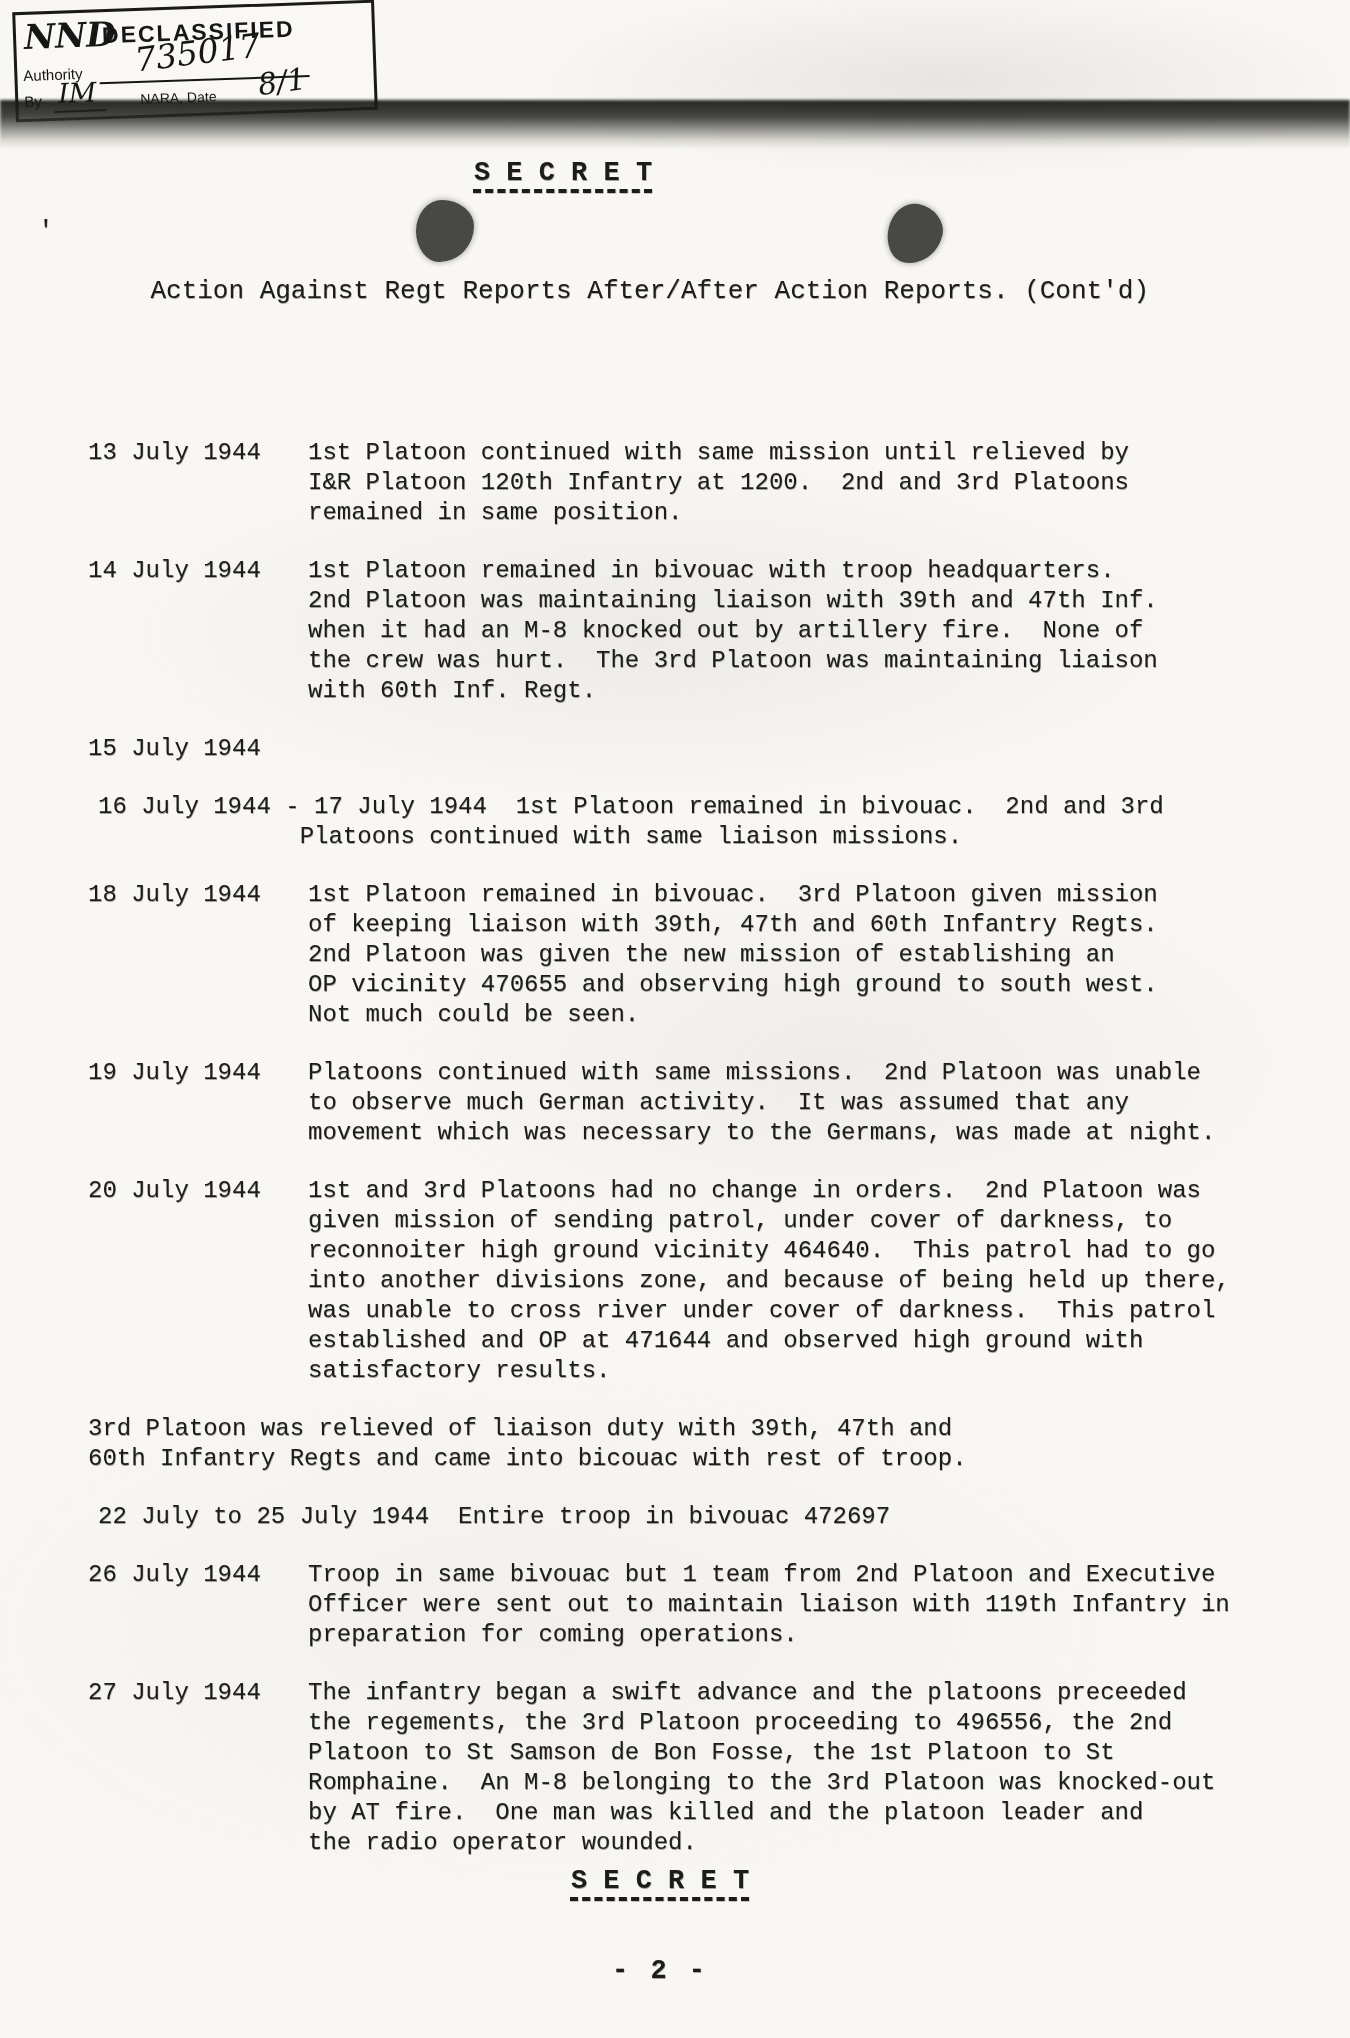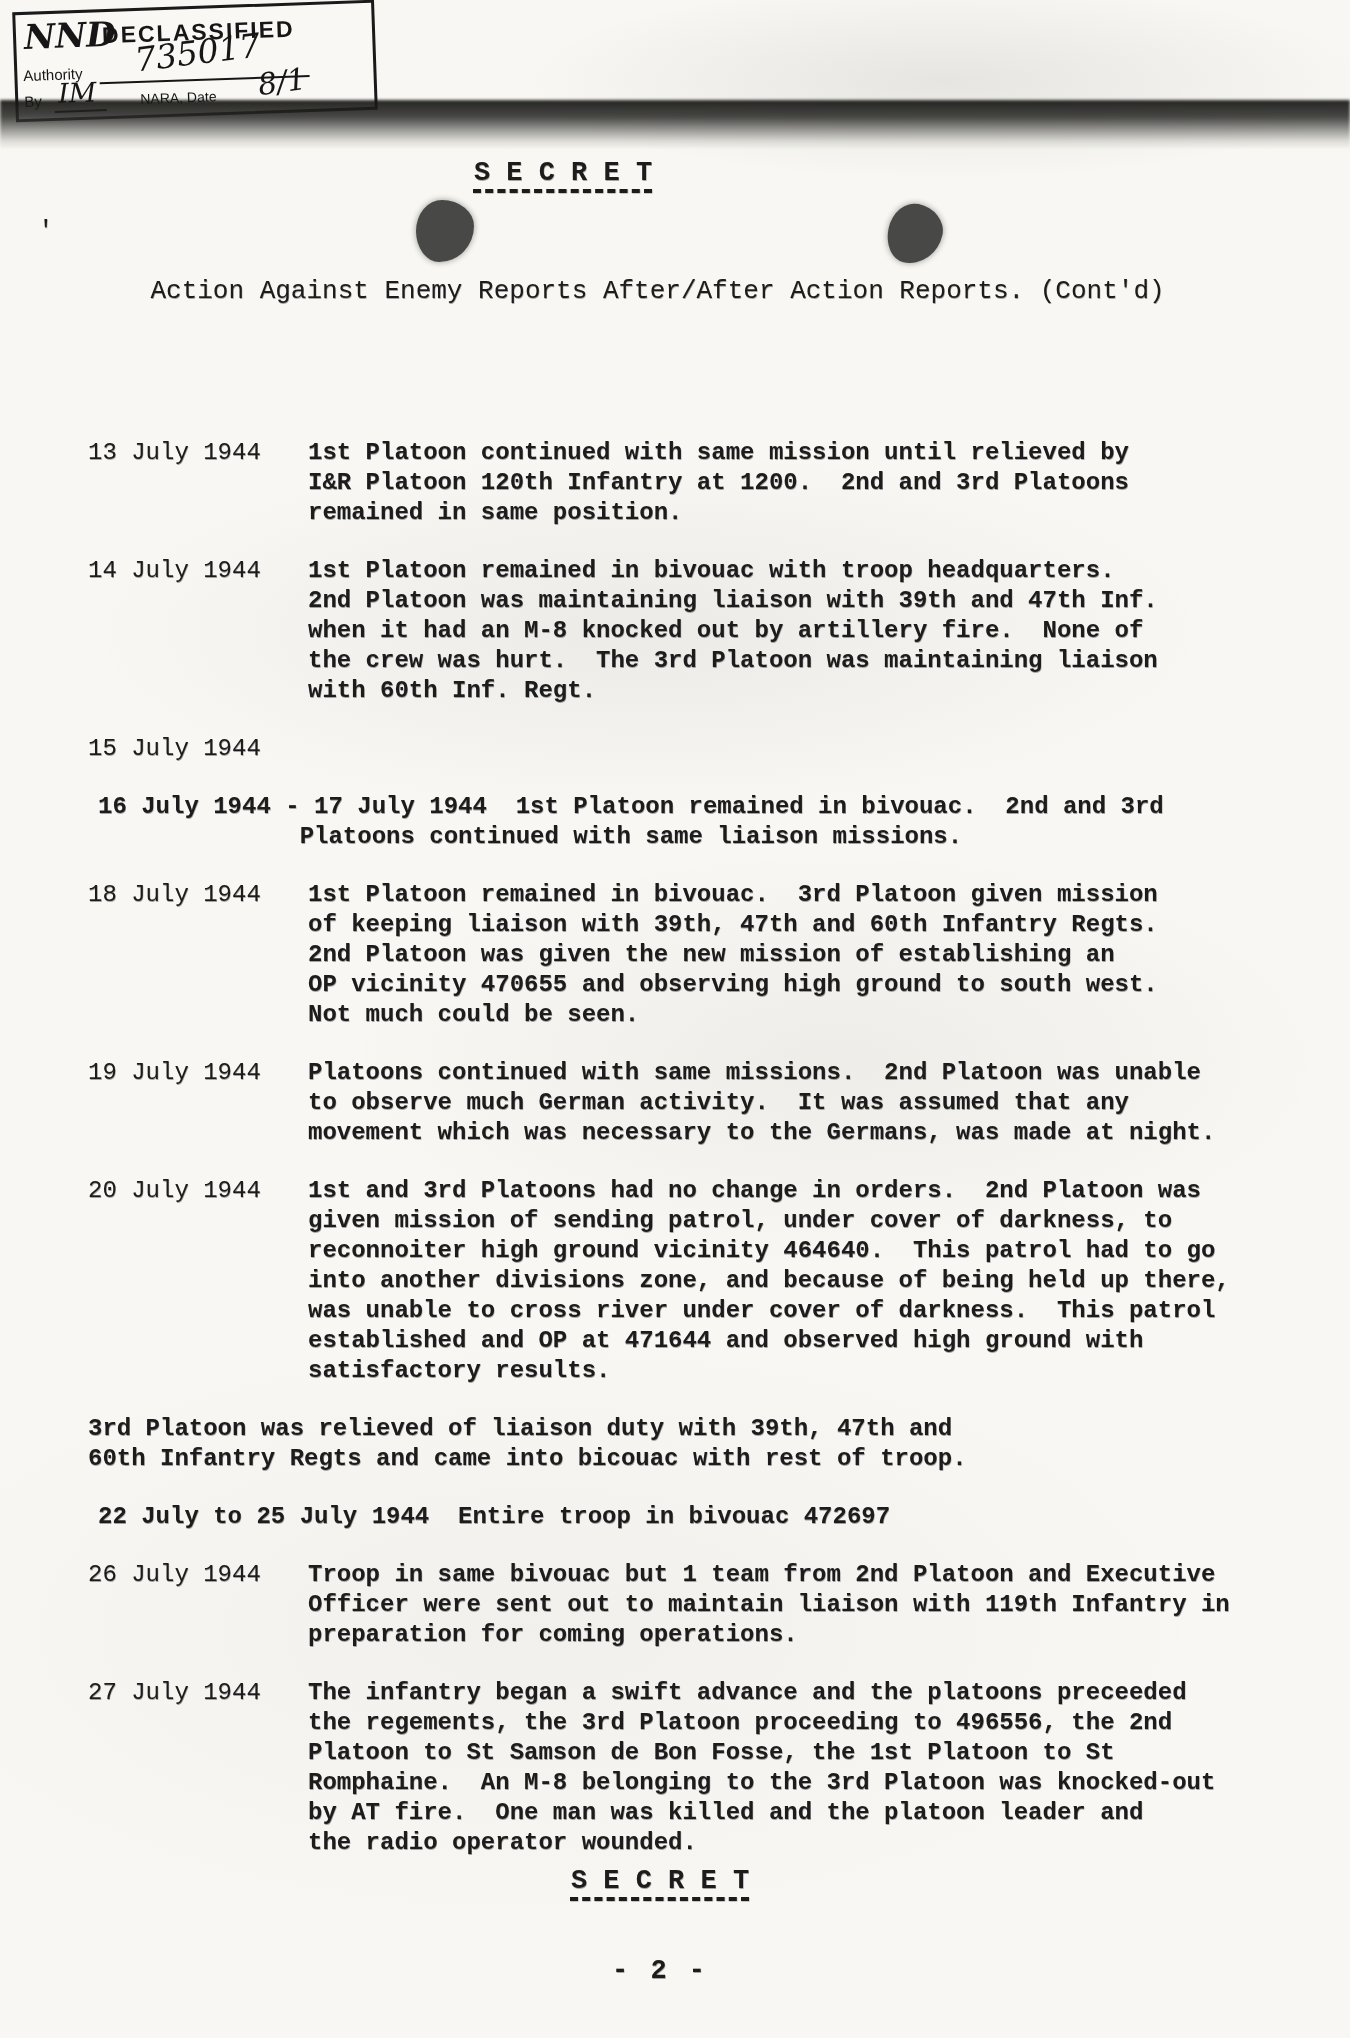--- a/index.html
+++ b/index.html
@@ -65,21 +65,21 @@
     position: absolute; background: #3a3a38; opacity: 0.92;
     border-radius: 45% 55% 60% 40% / 50% 42% 58% 50%;
     box-shadow: 0 0 6px rgba(40,40,38,0.5);
   }
   .blob-1 { left: 328px; top: -16px; width: 58px; height: 62px; }
   .blob-2 { left: 800px; top: -12px; width: 54px; height: 60px; transform: rotate(12deg); }
 
   .entries { margin-top: 42px; }
   .entry { display: flex; margin-bottom: 28px; font-size: 24px; line-height: 30px; }
   .entry .date { flex: 0 0 220px; white-space: pre; }
-  .entry .body { white-space: pre-wrap; font-weight: bold; }
+  .entry .body { white-space: pre-wrap; }
   .entry.full .body { flex: 1 1 auto; margin-left: 10px; }
 
   
   .secret-foot {
     position: absolute; top: 1866px; left: 0; width: 1320px; text-align: center;
     font-size: 27px; font-weight: bold;
     text-decoration: underline; text-decoration-style: dashed;
     text-decoration-thickness: 3.5px; text-underline-offset: 9px;
     text-shadow: 0.5px 0.6px 0 rgba(25,25,25,0.38);
   }
@@ -105,21 +105,21 @@
 </div>
 
 <div class="scan-band"></div>
 
 <div class="content">
 
   <div class="secret-head">S E C R E T</div>
 
   <div class="title-row">
     <span class="stray-mark">'</span>
-    <span>Action Against Enemy Reports After/After Action Reports. (Cont'd)</span>
+    <span>Action Against Regt Reports After/After Action Reports. (Cont'd)</span>
     <span class="ink-blob blob-1"></span>
     <span class="ink-blob blob-2"></span>
   </div>
 
   <div class="entries">
       <div class="entry">
         <span class="date">13 July 1944</span>
         <span class="body">1st Platoon continued with same mission until relieved by
 I&amp;R Platoon 120th Infantry at 1200.  2nd and 3rd Platoons
 remained in same position.</span>

